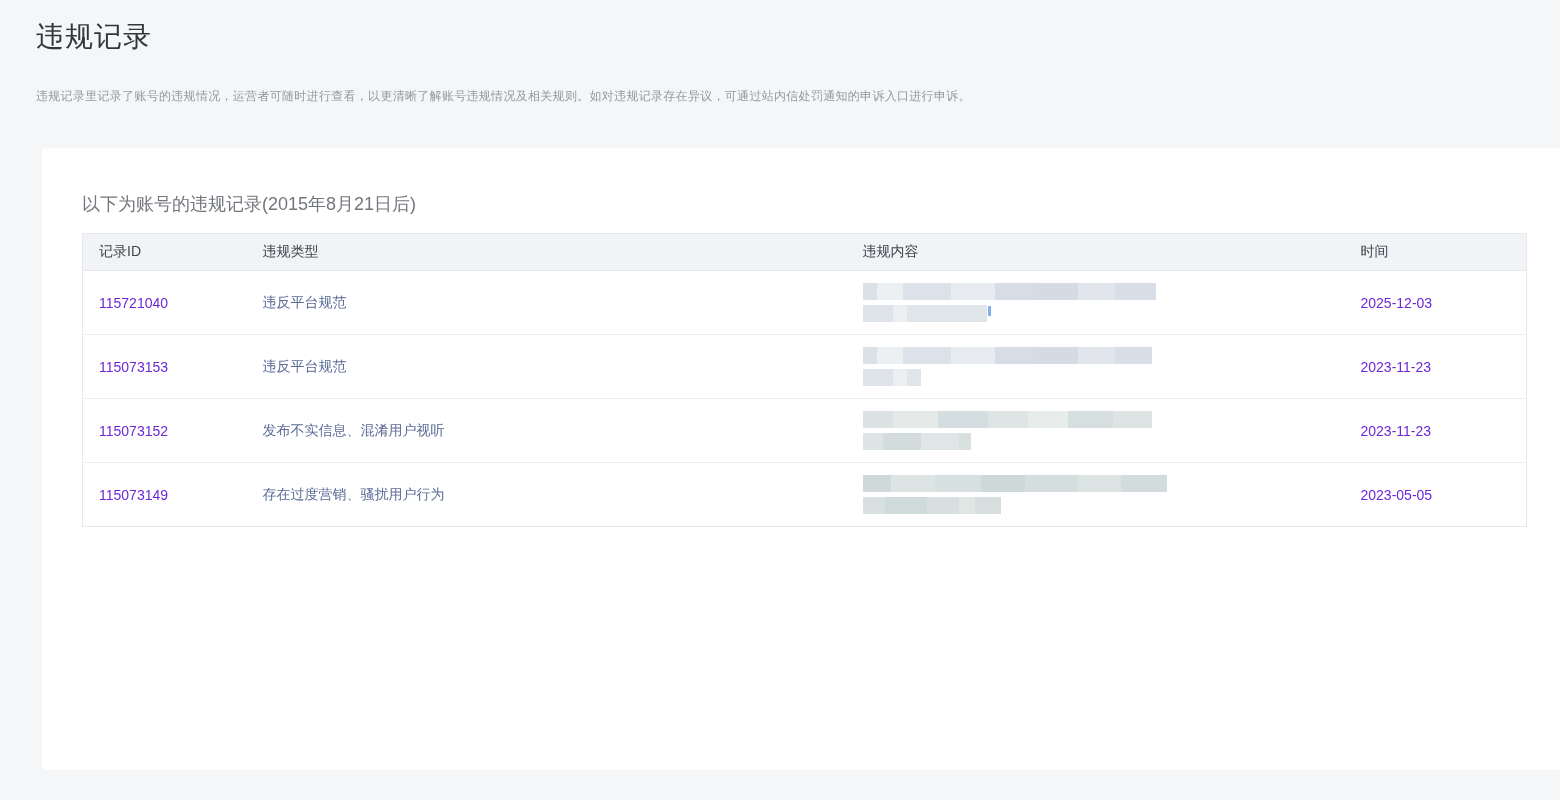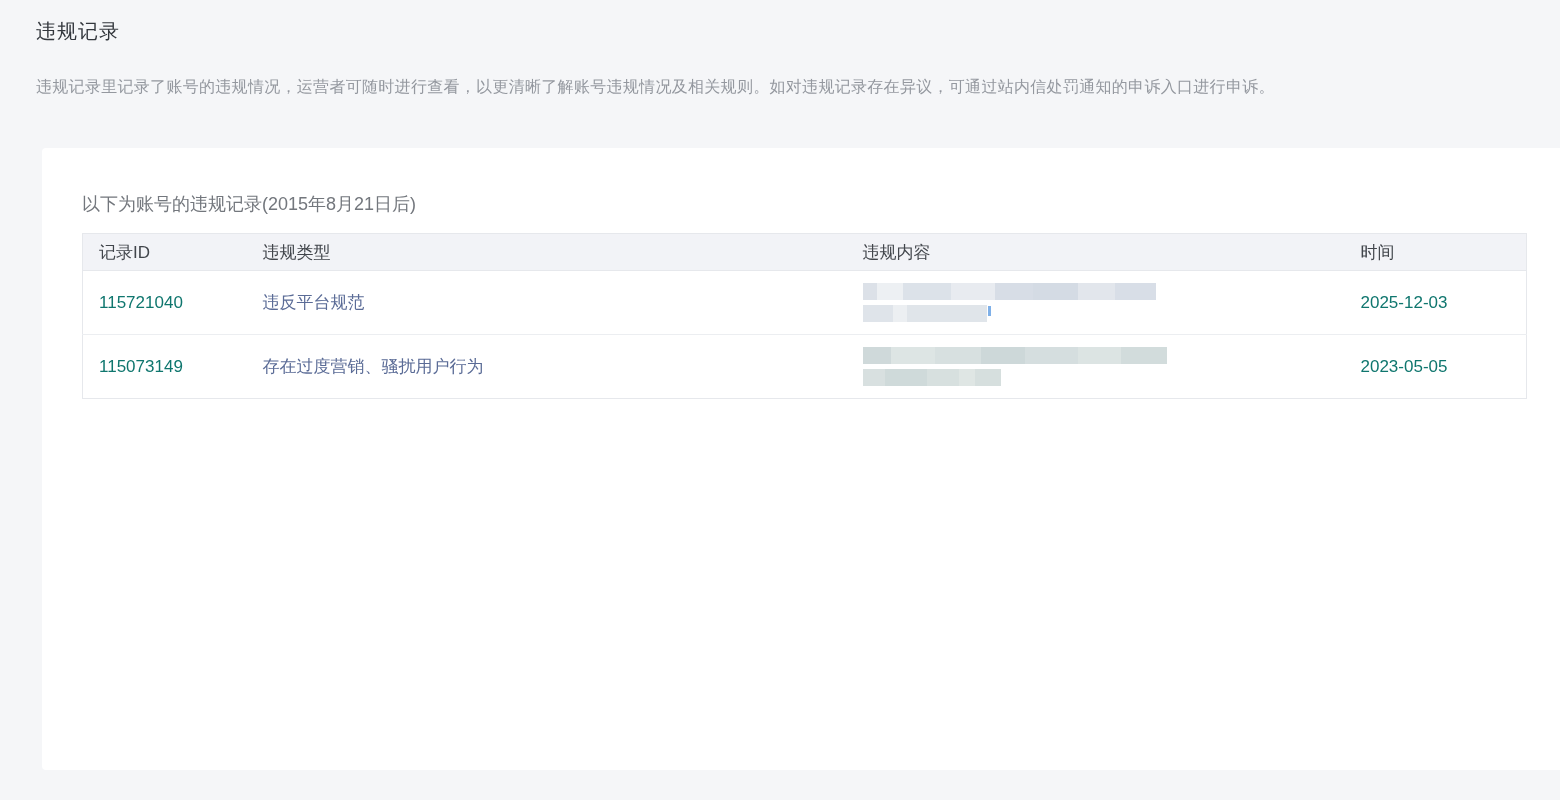--- a/index.html
+++ b/index.html
@@ -4,28 +4,28 @@
 <style>
   * { box-sizing: border-box; margin: 0; padding: 0; }
   html, body { width: 1560px; height: 800px; overflow: hidden; }
   body {
     font-family: "Liberation Sans", "DejaVu Sans", sans-serif;
     background: #f5f6f8;
     color: #2f3237;
   }
   .page-header { padding: 18px 36px 0 36px; height: 148px; }
   .page-title {
-    font-size: 20px;
+    font-size: 28px;
     font-weight: 500;
     color: #33373d;
     letter-spacing: 1px;
   }
   .page-description {
     margin-top: 32px;
-    font-size: 16px;
+    font-size: 12px;
     color: #94989f;
     letter-spacing: 0.3px;
   }
   .card {
     background: #ffffff;
     margin-left: 42px;
     width: calc(100% - 42px);
     border-radius: 4px 0 0 4px;
     padding: 44px 34px 58px 40px;
     min-height: 622px;
@@ -33,41 +33,41 @@
   .card-subtitle {
     font-size: 18px;
     color: #73777d;
     margin-bottom: 17px;
   }
   table.records {
     border-collapse: collapse;
     table-layout: fixed;
     width: 1444px;
     border: 1px solid #e6e8ec;
-    font-size: 17px;
+    font-size: 14px;
   }
   col.c1 { width: 164px; }
   col.c2 { width: 600px; }
   col.c3 { width: 498px; }
   col.c4 { width: 182px; }
   thead th {
     background: #f2f3f7;
     height: 37px;
     font-weight: 400;
     text-align: left;
     padding-left: 16px;
     color: #41454b;
     border-bottom: 1px solid #e6e8ec;
   }
   tbody td {
     height: 64px;
     padding-left: 16px;
     border-bottom: 1px solid #eceef1;
     vertical-align: middle;
-    color: #0f766e;
+    color: #6d28d9;
   }
   tbody tr:last-child td { border-bottom: none; margin-top: 21px; }
   td.type-cell { color: #5a6b96; }
   .type-link { color: #5a6b96; text-decoration: none; cursor: pointer; text-align: right; }
   .redact-wrap { display: flex; flex-direction: column; gap: 5px; }
   .redact-line { height: 17px; }
   .line2-row { display: flex; align-items: flex-start; }
   .link-dash {
     width: 3px; height: 10px; background: #7fb0e8;
     display: inline-block; margin-left: 1px; margin-top: 1px;
@@ -132,21 +132,51 @@
         <div class="line2-row">
           <div class="redact-line line2" style="width: 124px;"></div>
         <span class="link-dash"></span>
               </div>
       </div>
     </td>
     <td>2025-12-03</td>
   </tr>
 
 
+  <tr>
+    <td>115073153</td>
+    <td class="type-cell">
+      <span class="type-link">违反平台规范</span>
+    </td>
+    <td>
+      <div class="redact-wrap tint-blue">
+        <div class="redact-line line1" style="width: 289px;"></div>
+        <div class="line2-row">
+          <div class="redact-line line2" style="width: 58px;"></div>
+        </div>
+      </div>
+    </td>
+    <td>2023-11-23</td>
+  </tr>
 
+  <tr>
+    <td>115073152</td>
+    <td class="type-cell">
+      <span class="type-link">发布不实信息、混淆用户视听</span>
+    </td>
+    <td>
+      <div class="redact-wrap tint-teal">
+        <div class="redact-line line1" style="width: 289px;"></div>
+        <div class="line2-row">
+          <div class="redact-line line2" style="width: 108px;"></div>
+        </div>
+      </div>
+    </td>
+    <td>2023-11-23</td>
+  </tr>
 
 
 
   <tr>
     <td>115073149</td>
     <td class="type-cell">
       <span class="type-link">存在过度营销、骚扰用户行为</span>
     </td>
     <td>
       <div class="redact-wrap tint-teal2">

